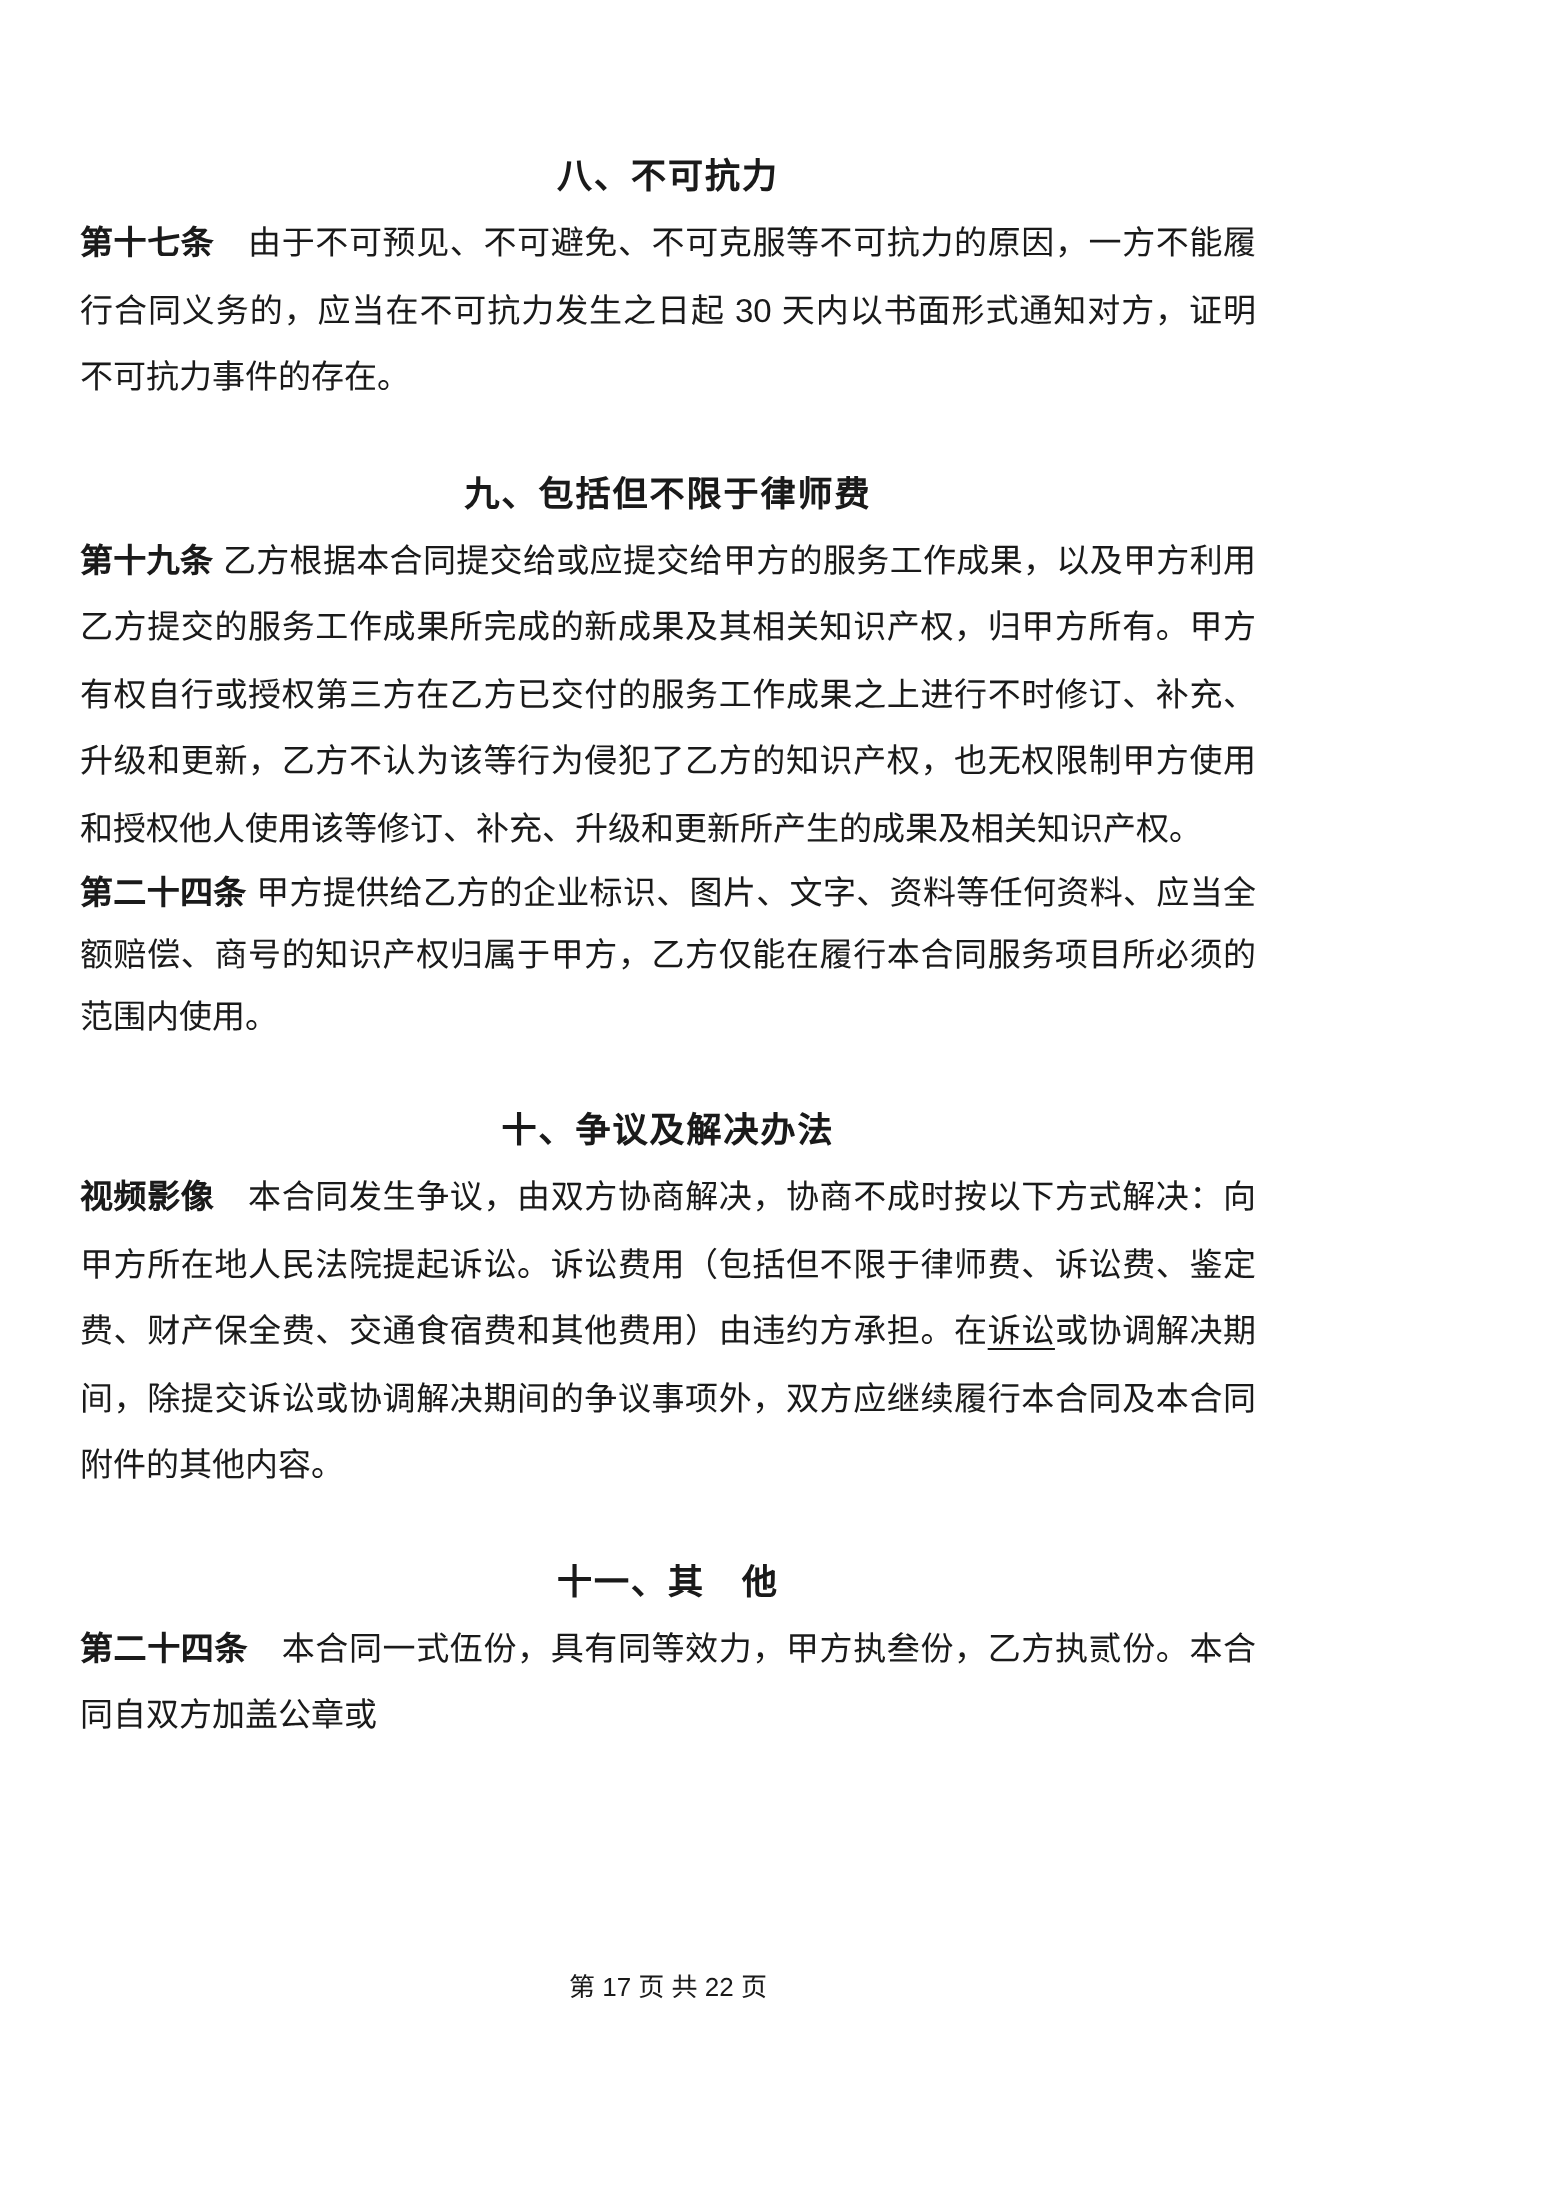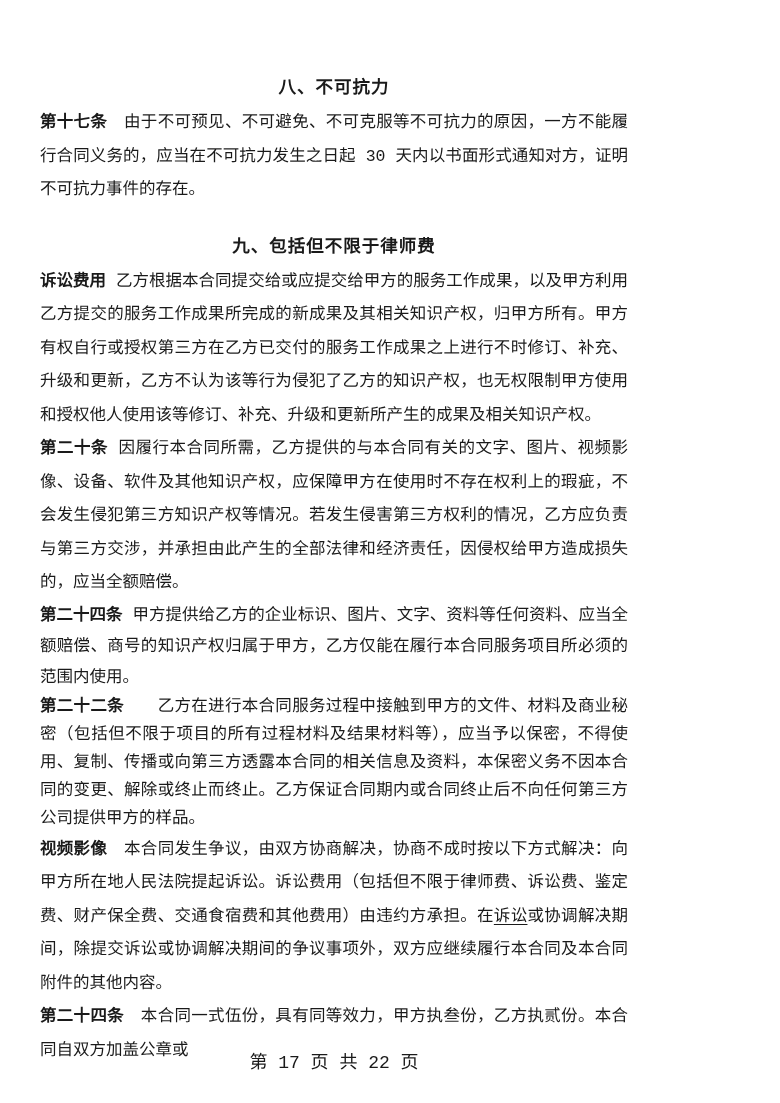--- a/index.html
+++ b/index.html
@@ -6,21 +6,21 @@
     margin: 0;
     padding: 0;
     background: #ffffff;
   }
   .page {
     position: relative;
     width: 668px;
     height: 1103px;
     background: #ffffff;
     color: #1a1a1a;
-    font-family: Liberation Mono, monospace;
+    font-family: Liberation Sans, sans-serif;
     overflow: hidden;
   }
   .content {
     position: absolute;
     left: 40px;
     right: 40px;
     top: 0;
     padding-top: 76px;
   }
   .section-title {
@@ -46,44 +46,44 @@
   .clause--lh28 { line-height: 28px; }
   .clause-label { font-weight: bold; }
   .seg-underline {
     text-decoration: underline;
     text-underline-offset: 3px;
   }
   .footer {
     position: absolute;
     left: 0;
     right: 0;
-    top: 1053px;
+    top: 984px;
     text-align: center;
-    font-size: 18px;
+    font-size: 13px;
     line-height: 20px;
     color: #1a1a1a;
   }
 </style>
 </head>
 <body>
 
 <div class="page">
   <div class="content">
       <section class="section">
         <div class="section-title">八、不可抗力</div>
         <p class="clause"><span class="clause-label">第十七条</span><span class="">　由于不可预见、不可避免、不可克服等不可抗力的原因，一方不能履行合同义务的，应当在不可抗力发生之日起 30 天内以书面形式通知对方，证明不可抗力事件的存在。</span></p>
       </section>
       <section class="section">
         <div class="section-title">九、包括但不限于律师费</div>
-        <p class="clause"><span class="clause-label">诉讼费用</span><span class=""> 乙方根据本合同提交给或应提交给甲方的服务工作成果，以及甲方利用乙方提交的服务工作成果所完成的新成果及其相关知识产权，归甲方所有。甲方有权自行或授权第三方在乙方已交付的服务工作成果之上进行不时修订、补充、升级和更新，乙方不认为该等行为侵犯了乙方的知识产权，也无权限制甲方使用和授权他人使用该等修订、补充、升级和更新所产生的成果及相关知识产权。</span></p>
-        <p class="clause"><span class="clause-label">第二十条</span><span class=""> 因履行本合同所需，乙方提供的与本合同有关的文字、图片、视频影像、设备、软件及其他知识产权，应保障甲方在使用时不存在权利上的瑕疵，不会发生侵犯第三方知识产权等情况。若发生侵害第三方权利的情况，乙方应负责与第三方交涉，并承担由此产生的全部法律和经济责任，因侵权给甲方造成损失的，应当全额赔偿。</span></p>
+        <p class="clause"><span class="clause-label">第十九条</span><span class=""> 乙方根据本合同提交给或应提交给甲方的服务工作成果，以及甲方利用乙方提交的服务工作成果所完成的新成果及其相关知识产权，归甲方所有。甲方有权自行或授权第三方在乙方已交付的服务工作成果之上进行不时修订、补充、升级和更新，乙方不认为该等行为侵犯了乙方的知识产权，也无权限制甲方使用和授权他人使用该等修订、补充、升级和更新所产生的成果及相关知识产权。</span></p>
         <p class="clause clause--lh31"><span class="clause-label">第二十四条</span><span class=""> 甲方提供给乙方的企业标识、图片、文字、资料等任何资料、应当全额赔偿、商号的知识产权归属于甲方，乙方仅能在履行本合同服务项目所必须的范围内使用。</span></p>
-        <p class="clause clause--lh28"><span class="clause-label">第二十二条</span><span class="">　　乙方在进行本合同服务过程中接触到甲方的文件、材料及商业秘密（包括但不限于项目的所有过程材料及结果材料等），应当予以保密，不得使用、复制、传播或向第三方透露本合同的相关信息及资料，本保密义务不因本合同的变更、解除或终止而终止。乙方保证合同期内或合同终止后不向任何第三方公司提供甲方的样品。</span></p>
       </section>
       <section class="section">
+        <div class="section-title">十、争议及解决办法</div>
         <p class="clause"><span class="clause-label">视频影像</span><span class="">　本合同发生争议，由双方协商解决，协商不成时按以下方式解决：向甲方所在地人民法院提起诉讼。诉讼费用（包括但不限于律师费、诉讼费、鉴定费、财产保全费、交通食宿费和其他费用）由违约方承担。在</span><span class="seg-underline">诉讼</span><span class="">或协调解决期间，除提交诉讼或协调解决期间的争议事项外，双方应继续履行本合同及本合同附件的其他内容。</span></p>
       </section>
       <section class="section">
+        <div class="section-title">十一、其　他</div>
         <p class="clause"><span class="clause-label">第二十四条</span><span class="">　本合同一式伍份，具有同等效力，甲方执叁份，乙方执贰份。本合同自双方加盖公章或</span></p>
       </section>
     </div>
   <div class="footer">第 17 页 共 22 页</div>
 </div>
 
 </body></html>

